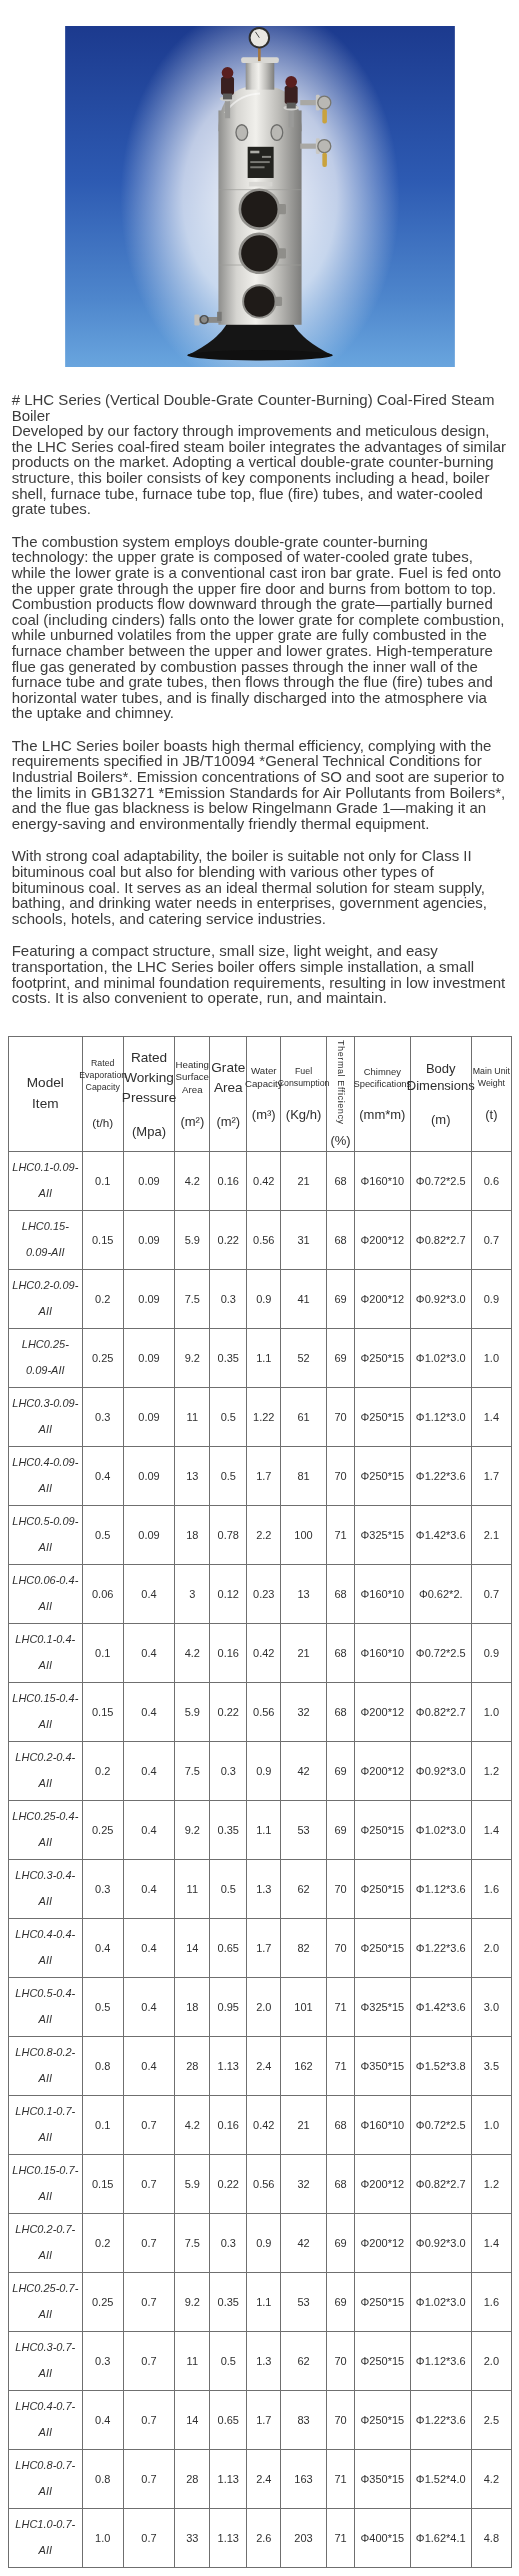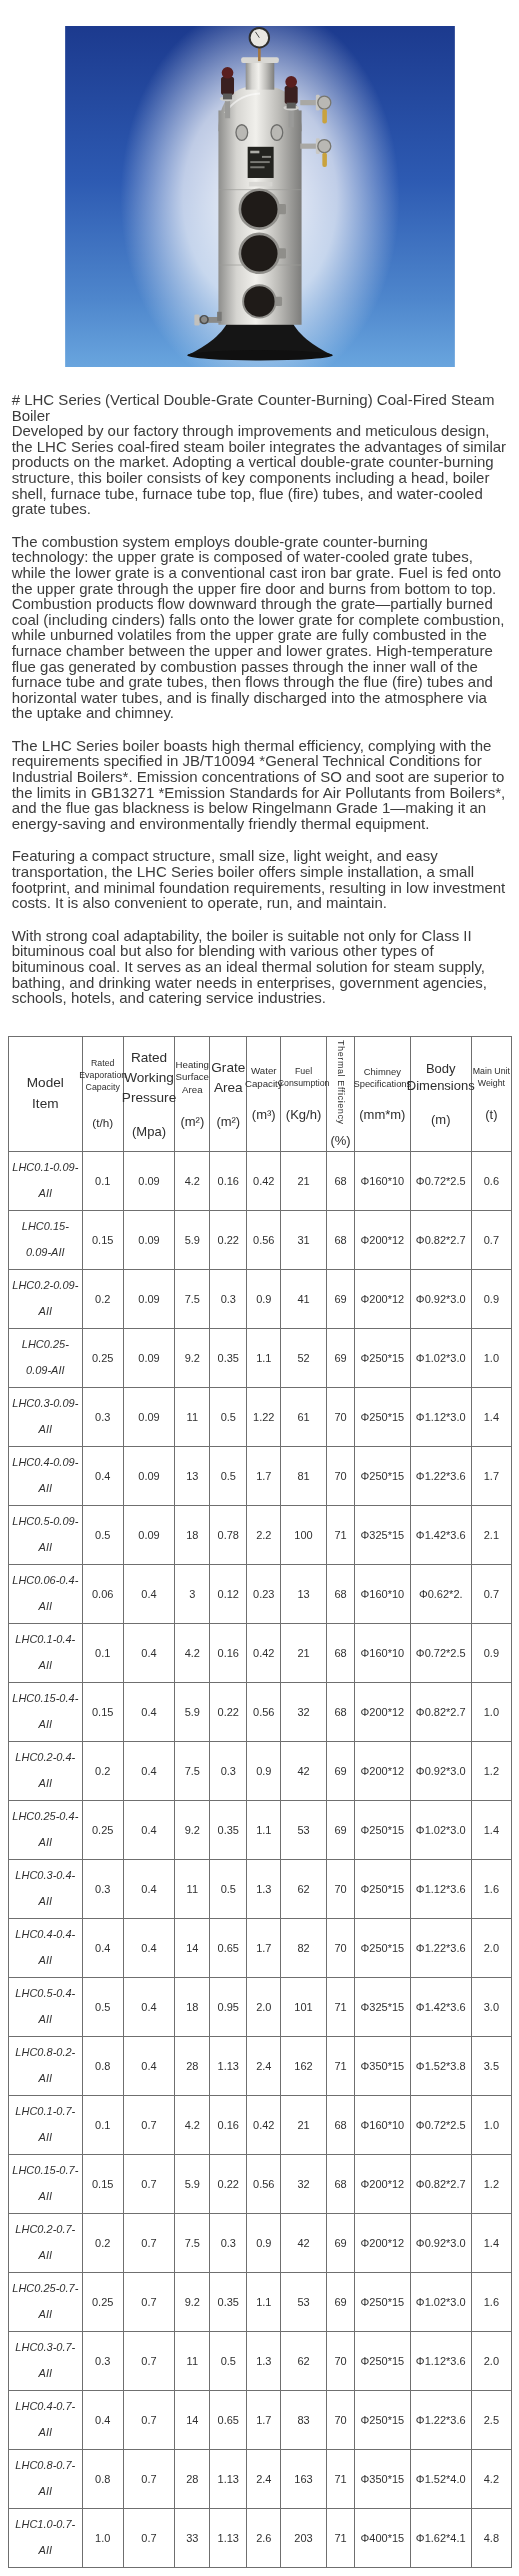--- a/index.html
+++ b/index.html
@@ -153,22 +153,22 @@
     </g>
   </svg>
 </div>
 
 <div class="article">
   <p class="heading"># LHC Series (Vertical Double-Grate Counter-Burning) Coal-Fired Steam Boiler</p>
   <div class="paras">
       <p>Developed by our factory through improvements and meticulous design, the LHC Series coal-fired steam boiler integrates the advantages of similar products on the market. Adopting a vertical double-grate counter-burning structure, this boiler consists of key components including a head, boiler shell, furnace tube, furnace tube top, flue (fire) tubes, and water-cooled grate tubes.</p>
       <p>The combustion system employs double-grate counter-burning technology: the upper grate is composed of water-cooled grate tubes, while the lower grate is a conventional cast iron bar grate. Fuel is fed onto the upper grate through the upper fire door and burns from bottom to top. Combustion products flow downward through the grate—partially burned coal (including cinders) falls onto the lower grate for complete combustion, while unburned volatiles from the upper grate are fully combusted in the furnace chamber between the upper and lower grates. High-temperature flue gas generated by combustion passes through the inner wall of the furnace tube and grate tubes, then flows through the flue (fire) tubes and horizontal water tubes, and is finally discharged into the atmosphere via the uptake and chimney.</p>
       <p>The LHC Series boiler boasts high thermal efficiency, complying with the requirements specified in JB/T10094 *General Technical Conditions for Industrial Boilers*. Emission concentrations of SO and soot are superior to the limits in GB13271 *Emission Standards for Air Pollutants from Boilers*, and the flue gas blackness is below Ringelmann Grade 1—making it an energy-saving and environmentally friendly thermal equipment.</p>
+      <p>With strong coal adaptability, the boiler is suitable not only for Class II bituminous coal but also for blending with various other types of bituminous coal. It serves as an ideal thermal solution for steam supply, bathing, and drinking water needs in enterprises, government agencies, schools, hotels, and catering service industries.</p>
       <p>Featuring a compact structure, small size, light weight, and easy transportation, the LHC Series boiler offers simple installation, a small footprint, and minimal foundation requirements, resulting in low investment costs. It is also convenient to operate, run, and maintain.</p>
-      <p>With strong coal adaptability, the boiler is suitable not only for Class II bituminous coal but also for blending with various other types of bituminous coal. It serves as an ideal thermal solution for steam supply, bathing, and drinking water needs in enterprises, government agencies, schools, hotels, and catering service industries.</p>
     </div>
 </div>
 
 <table class="spec">
   <colgroup>
     <col class="c0">
       <col class="c1">
       <col class="c2">
       <col class="c3">
       <col class="c4">

